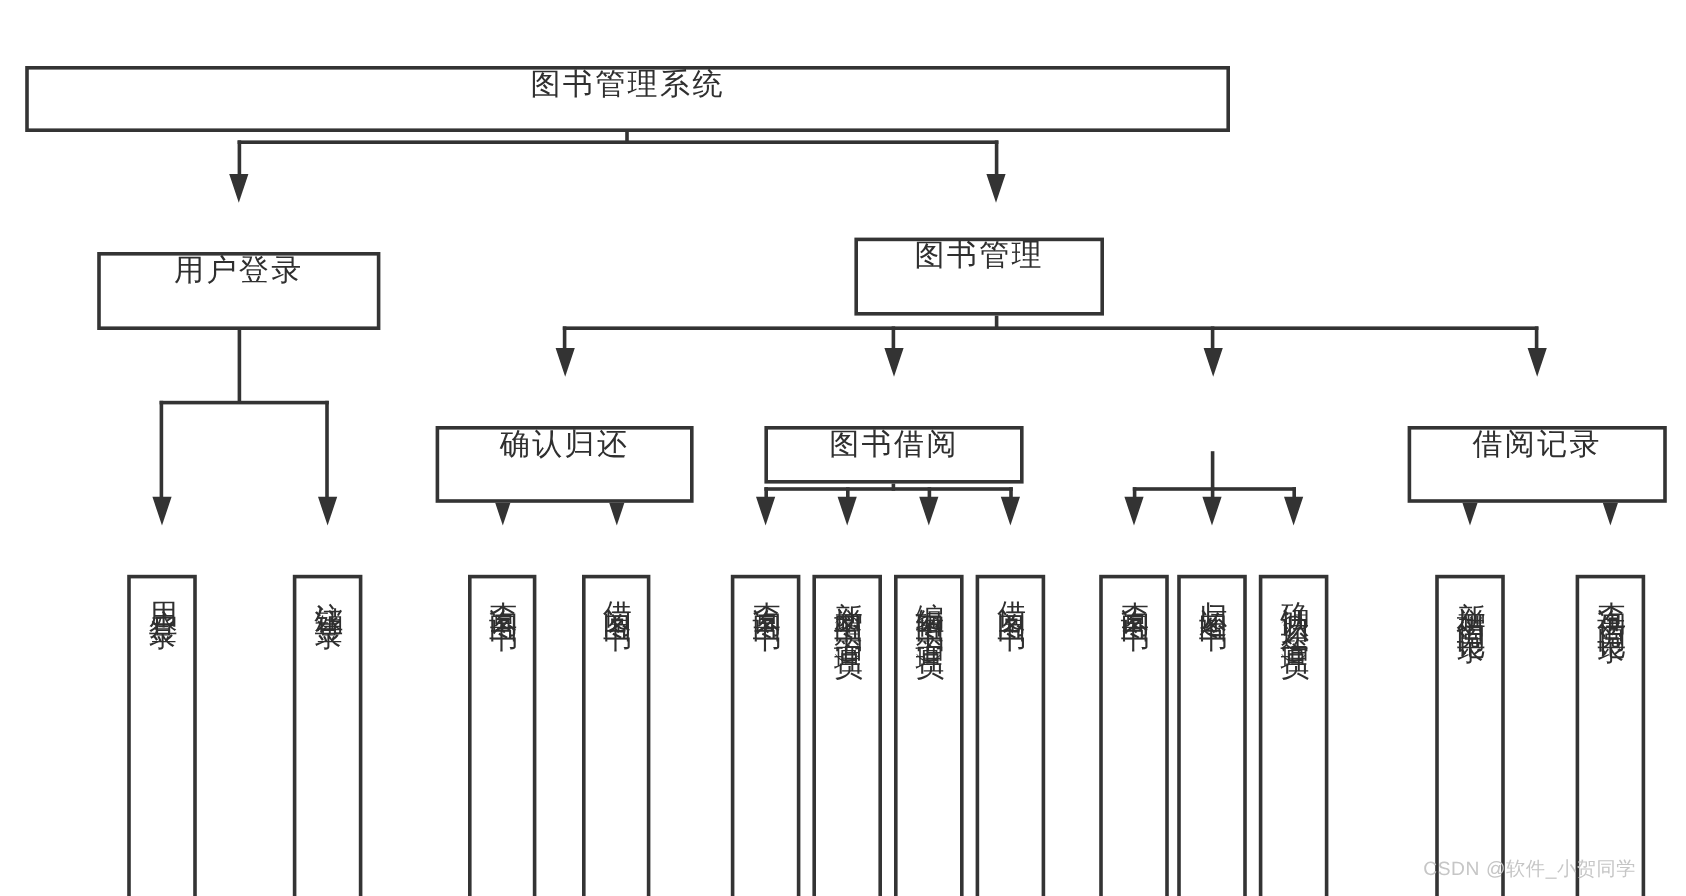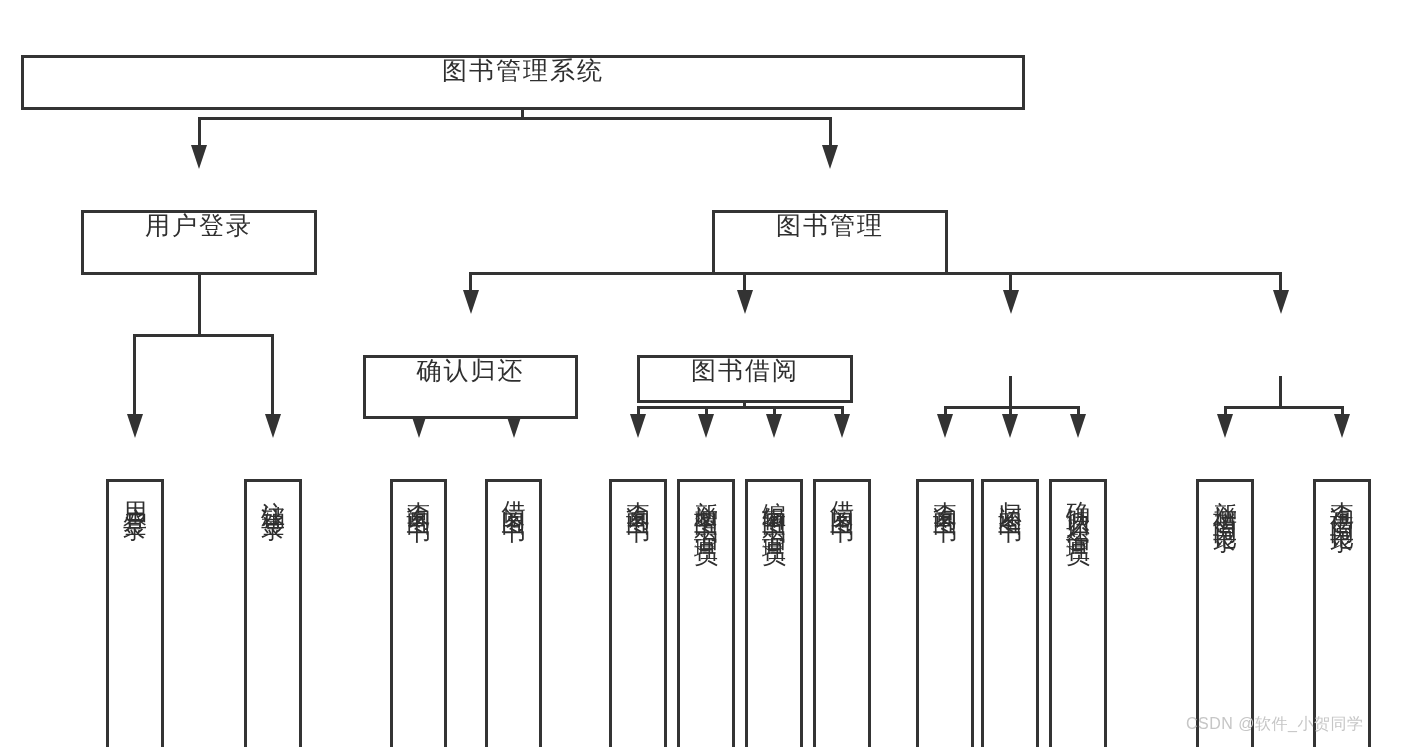--- a/index.html
+++ b/index.html
@@ -110,29 +110,32 @@
       <div class="ar" style="left: 1334px; top: 414px;"></div>
     </div>
 
   <div class="box hbox" style="left:21px;top:13px;width:1004px;height:55px">
     <span>图书管理系统</span>
   </div>
 
   <div class="box hbox" style="left:81px;top:168px;width:236px;height:65px">
     <span>用户登录</span>
   </div>
-  <div class="box hbox" style="left:712px;top:168px;width:236px;height:65px">
+  <div class="box hbox" style="left:712px;top:156px;width:208px;height:65px">
     <span>图书管理</span>
   </div>
 
   <div class="box hbox" style="left:363px;top:313px;width:215px;height:64px">
     <span>确认归还</span>
   </div>
   <div class="box hbox" style="left:637px;top:313px;width:216px;height:48px">
     <span>图书借阅</span>
+  </div>
+  <div class="box hbox" style="left:1173px;top:313px;width:216px;height:64px">
+    <span>借阅记录</span>
   </div>
 
   <div class="box vbox" style="left:106px;top:437px;width:58px;height:298px">
     <span>用户登录</span>
   </div>
   <div class="box vbox" style="left:244px;top:437px;width:58px;height:298px">
     <span>注销登录</span>
   </div>
 
   <div class="box vbox" style="left:390px;top:437px;width:57px;height:298px">

